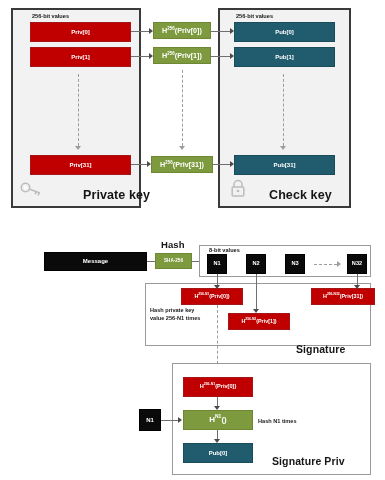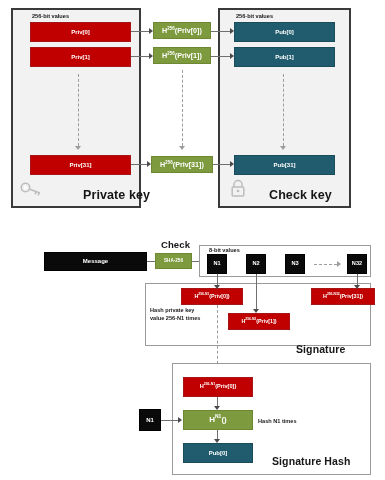--- a/index.html
+++ b/index.html
@@ -123,21 +123,21 @@
 
 <div class="abs line-h" style="left:131px;top:164px;width:16px;"></div>
 <div class="abs arr-r" style="left:147px;top:161px;"></div>
 <div class="abs line-h" style="left:213px;top:164px;width:17px;"></div>
 <div class="abs arr-r" style="left:230px;top:161px;"></div>
 
 <div class="abs blk black" style="left:44px;top:252px;width:103px;height:19px;font-size:6px;">
   <span>Message</span>
 </div>
 
-<div class="abs panel-label" style="left:161px;top:239px;font-size:9.5px;">Check</div>
+<div class="abs panel-label" style="left:161px;top:239px;font-size:9.5px;">Hash</div>
 <div class="abs blk green" style="left:155px;top:253px;width:37px;height:16px;font-size:4.6px;">
   <span>SHA-256</span>
 </div>
 
 <div class="abs line-h" style="left:147px;top:261px;width:8px;"></div>
 <div class="abs line-h" style="left:192px;top:261px;width:9px;"></div>
 <div class="abs arr-r" style="left:201px;top:258px;"></div>
 
 <div class="abs panel-plain" style="left:199px;top:245px;width:172px;height:32px;"></div>
 <div class="abs small-cap" style="left:209px;top:247px;">8-bit values</div>
@@ -177,21 +177,21 @@
 <div class="abs arr-d" style="left:214px;top:285px;"></div>
 <div class="abs line-v" style="left:256px;top:274px;height:35px;"></div>
 <div class="abs arr-d" style="left:253px;top:309px;"></div>
 <div class="abs line-v" style="left:357px;top:274px;height:11px;"></div>
 <div class="abs arr-d" style="left:354px;top:285px;"></div>
 
 <div class="abs dash-v" style="left:217px;top:305px;height:69px;"></div>
 <div class="abs arr-d-l" style="left:214px;top:374px;"></div>
 
 <div class="abs panel-plain" style="left:172px;top:363px;width:199px;height:112px;"></div>
-<div class="abs panel-label" style="left:272px;top:455px;font-size:10.5px;">Signature Hash</div>
+<div class="abs panel-label" style="left:272px;top:455px;font-size:10.5px;">Signature Priv</div>
 
 <div class="abs blk red" style="left:183px;top:377px;width:70px;height:20px;font-size:5.6px;">
   <span>H<sup>256-N1</sup>(Priv[0])</span>
 </div>
 
 <div class="abs blk black" style="left:139px;top:409px;width:22px;height:22px;font-size:6px;">
   <span>N1</span>
 </div>
 
 <div class="abs blk green" style="left:183px;top:410px;width:70px;height:20px;font-size:8px;">

